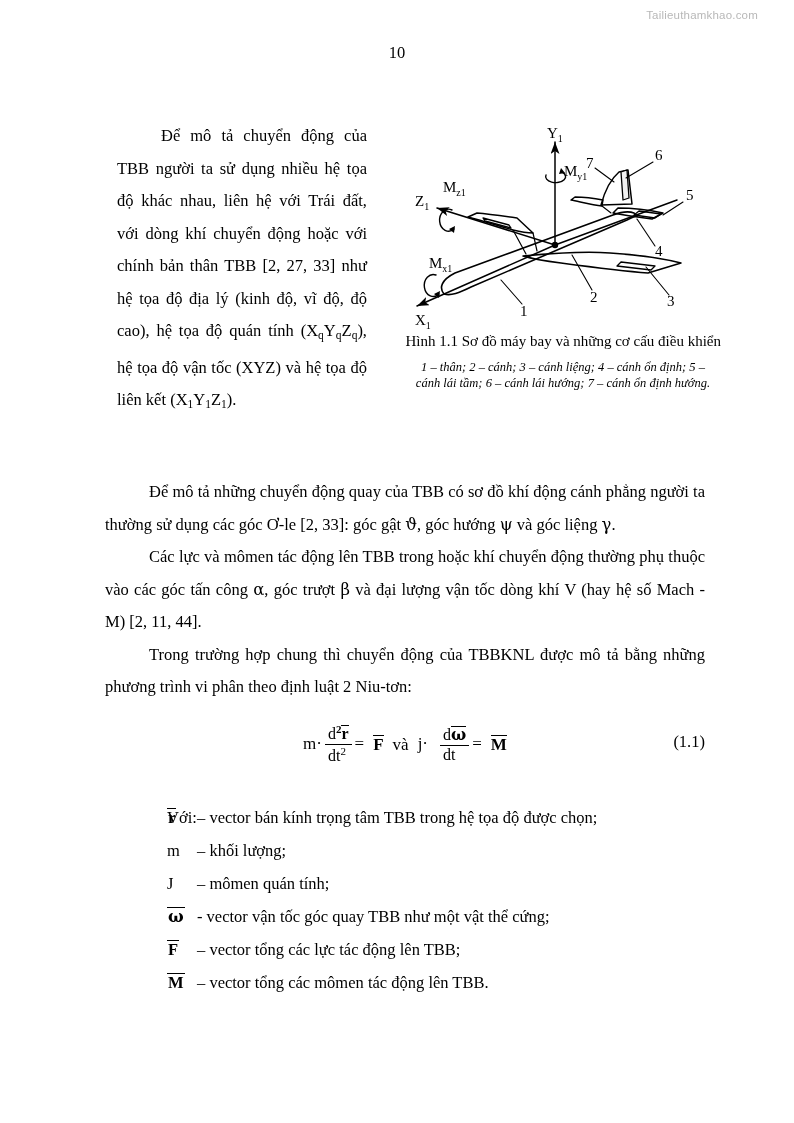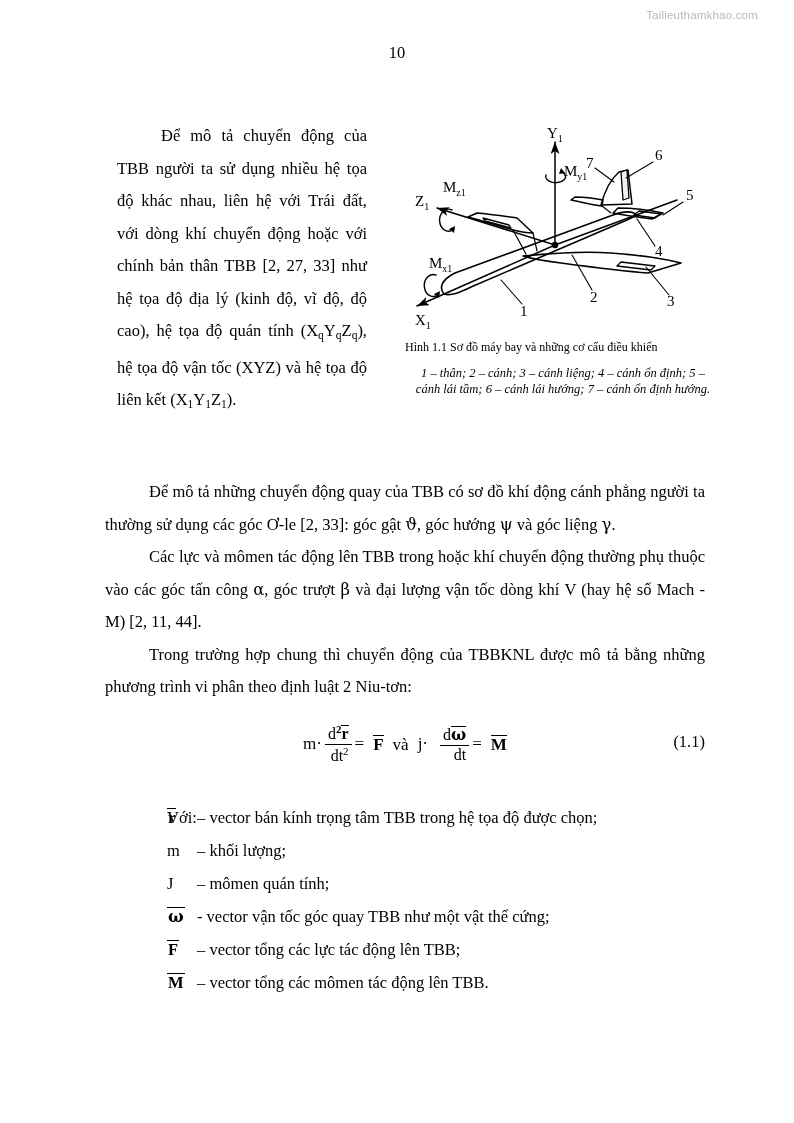--- a/index.html
+++ b/index.html
@@ -82,24 +82,24 @@
     width: 316px;
   }
 
   .figure-svg {
     display: block;
     width: 316px;
     height: 212px;
   }
 
   .fig-caption {
-    font-size: 12px;
+    font-size: 15px;
     line-height: 19px;
-    text-align: left;
-    margin-top: 6px;
+    text-align: right;
+    margin-top: 0;
   }
   .fig-legend {
     font-size: 12.5px;
     line-height: 16px;
     text-align: center;
     font-style: italic;
     margin-top: 8px;
     padding: 0 8px;
   }
 
@@ -137,21 +137,21 @@
   .eq-num {
     position: absolute;
     right: 0;
     top: 15px;
     font-size: 16.5px;
     font-family: Liberation Serif, serif;
   }
   .frac {
     display: inline-flex;
     flex-direction: column;
-    align-items: flex-end;
+    align-items: flex-start;
     vertical-align: middle;
     margin: 0 3px;
     line-height: 1.04;
   }
   .frac > .num {
     padding: 0 3px 1px 3px;
     border-bottom: 1px solid #000;
     font-size: 16px;
   }
   .frac > .den {

